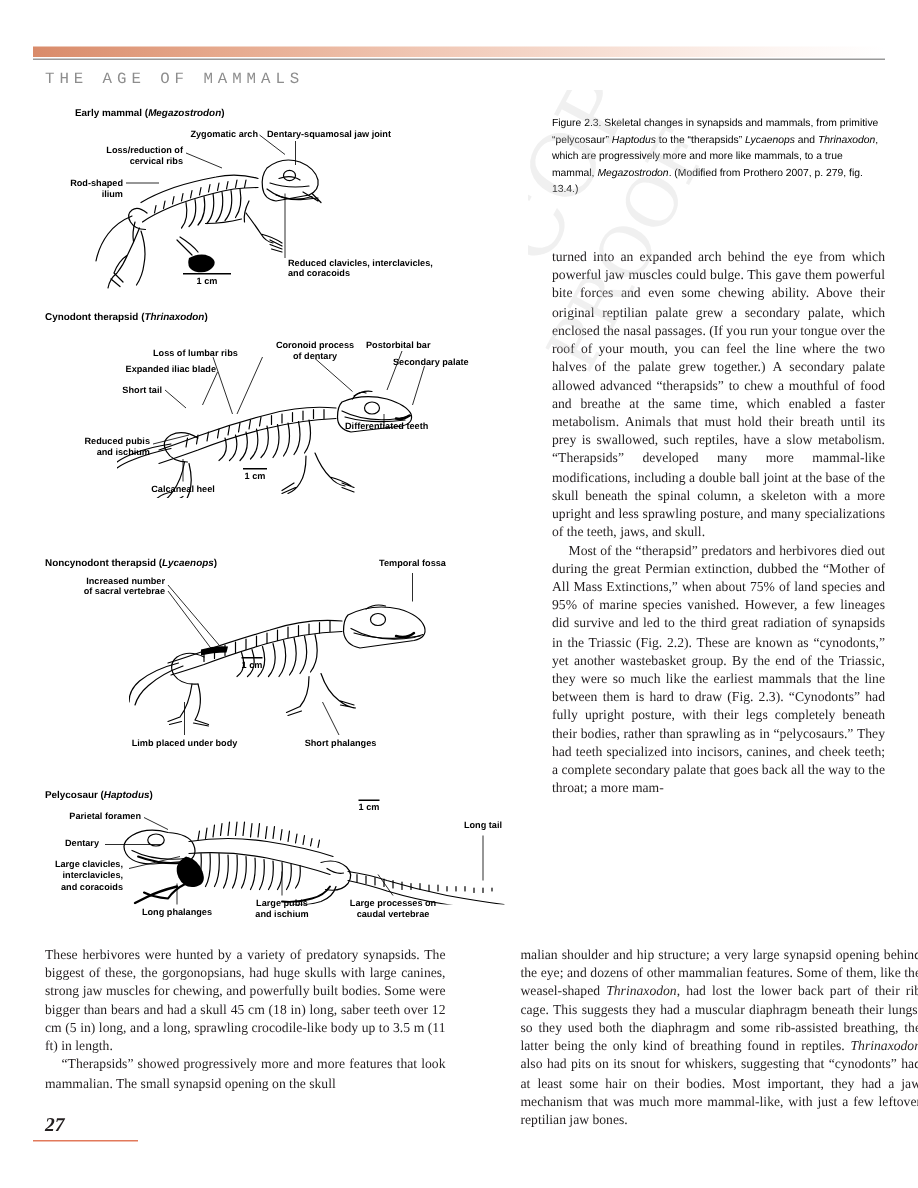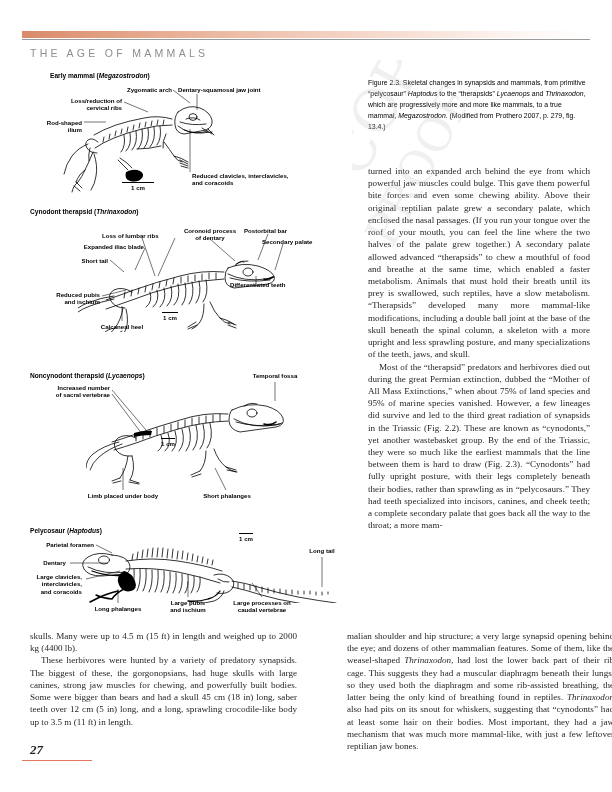--- a/index.html
+++ b/index.html
@@ -30,21 +30,21 @@
     left: 22px;
     top: 39px;
     width: 568px;
     height: 1px;
     background: #9a9a9a;
   }
   .running-head {
     position: absolute;
     left: 30px;
     top: 47px;
-    font-family: Liberation Sans, sans-serif;
+    font-family: Liberation Mono, monospace;
     font-size: 10.5px;
     letter-spacing: 3.3px;
     color: #8d8d8d;
     white-space: nowrap;
   }
 
   
   .figure-block {
     position: absolute;
     left: 30px;
@@ -442,22 +442,22 @@
 <div class="caption">
   <span>Figure 2.3. Skeletal changes in synapsids and mammals, from primitive “pelycosaur” </span><i>Haptodus</i><span> to the “therapsids” </span><i>Lycaenops</i><span> and </span><i>Thrinaxodon</i><span>, which are progressively more and more like mammals, to a true mammal, </span><i>Megazostrodon</i><span>. (Modified from Prothero 2007, p. 279, fig. 13.4.)</span>
 </div>
 
 <div class="rcol">
   <p>turned into an expanded arch behind the eye from which powerful jaw muscles could bulge. This gave them powerful bite forces and even some chewing ability. Above their original reptilian palate grew a secondary palate, which enclosed the nasal passages. (If you run your tongue over the roof of your mouth, you can feel the line where the two halves of the palate grew together.) A secondary palate allowed advanced “therapsids” to chew a mouthful of food and breathe at the same time, which enabled a faster metabolism. Animals that must hold their breath until its prey is swallowed, such reptiles, have a slow metabolism. “Therapsids” developed many more mammal-like modifications, including a double ball joint at the base of the skull beneath the spinal column, a skeleton with a more upright and less sprawling posture, and many specializations of the teeth, jaws, and skull.</p>
   <p>Most of the “therapsid” predators and herbivores died out during the great Permian extinction, dubbed the “Mother of All Mass Extinctions,” when about 75% of land species and 95% of marine species vanished. However, a few lineages did survive and led to the third great radiation of synapsids in the Triassic (Fig. 2.2). These are known as “cynodonts,” yet another wastebasket group. By the end of the Triassic, they were so much like the earliest mammals that the line between them is hard to draw (Fig. 2.3). “Cynodonts” had fully upright posture, with their legs completely beneath their bodies, rather than sprawling as in “pelycosaurs.” They had teeth specialized into incisors, canines, and cheek teeth; a complete secondary palate that goes back all the way to the throat; a more mam-</p>
 </div>
 
 <div class="bot left">
-  <p>skulls. Many were up to 4.5 m (15 ft) in length and weighed up to 2000 kg (4400 lb).</p>
   <p>These herbivores were hunted by a variety of predatory synapsids. The biggest of these, the gorgonopsians, had huge skulls with large canines, strong jaw muscles for chewing, and powerfully built bodies. Some were bigger than bears and had a skull 45 cm (18 in) long, saber teeth over 12 cm (5 in) long, and a long, sprawling crocodile-like body up to 3.5 m (11 ft) in length.</p>
+  <p>“Therapsids” showed progressively more and more features that look mammalian. The small synapsid opening on the skull</p>
 </div>
 
 <div class="bot right">
   <p><span>malian shoulder and hip structure; a very large synapsid opening behind the eye; and dozens of other mammalian features. Some of them, like the weasel-shaped </span><i>Thrinaxodon</i><span>, had lost the lower back part of their rib cage. This suggests they had a muscular diaphragm beneath their lungs, so they used both the diaphragm and some rib-assisted breathing, the latter being the only kind of breathing found in reptiles. </span><i>Thrinaxodon</i><span> also had pits on its snout for whiskers, suggesting that “cynodonts” had at least some hair on their bodies. Most important, they had a jaw mechanism that was much more mammal-like, with just a few leftover reptilian jaw bones.</span></p>
 </div>
 
 <svg class="watermark" viewBox="0 0 250 320">
   <g fill="none" stroke="#b8b8b8" stroke-width="6" opacity="0.55">
     <text x="10" y="120" font-family="DejaVu Serif, serif" font-size="58" fill="#c9c9c9" stroke="none" transform="rotate(-62 10 120)">COPYRIGHT</text>
     <text x="40" y="190" font-family="DejaVu Serif, serif" font-size="46" fill="#c9c9c9" stroke="none" transform="rotate(-62 40 190)">PROOF</text>

